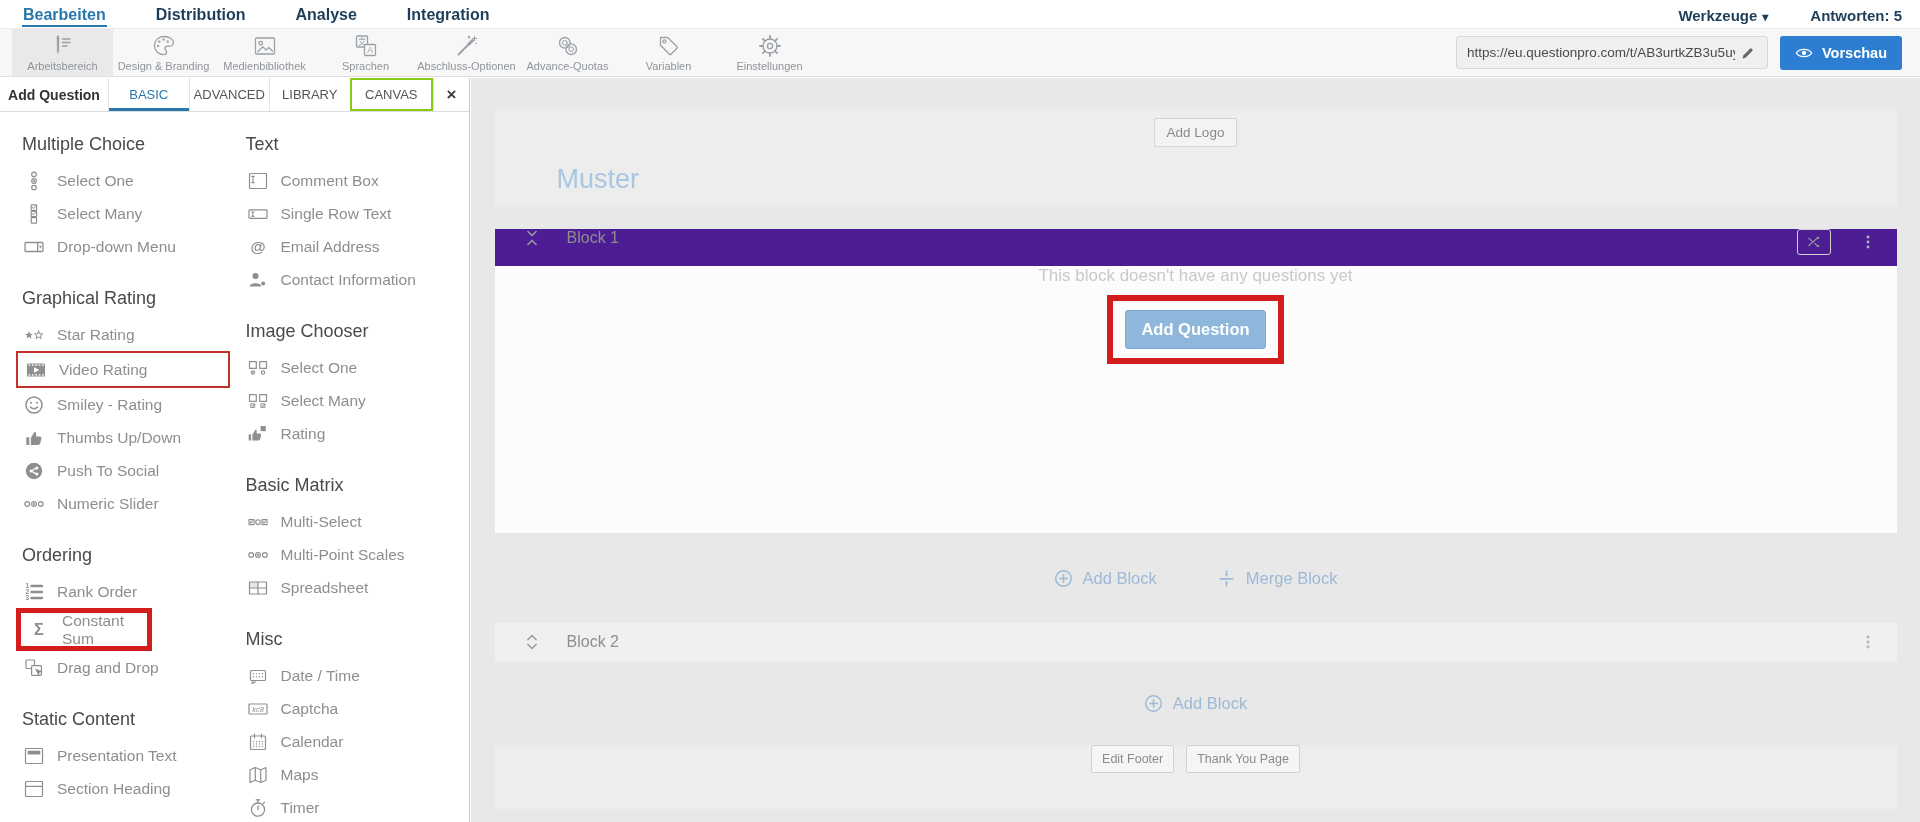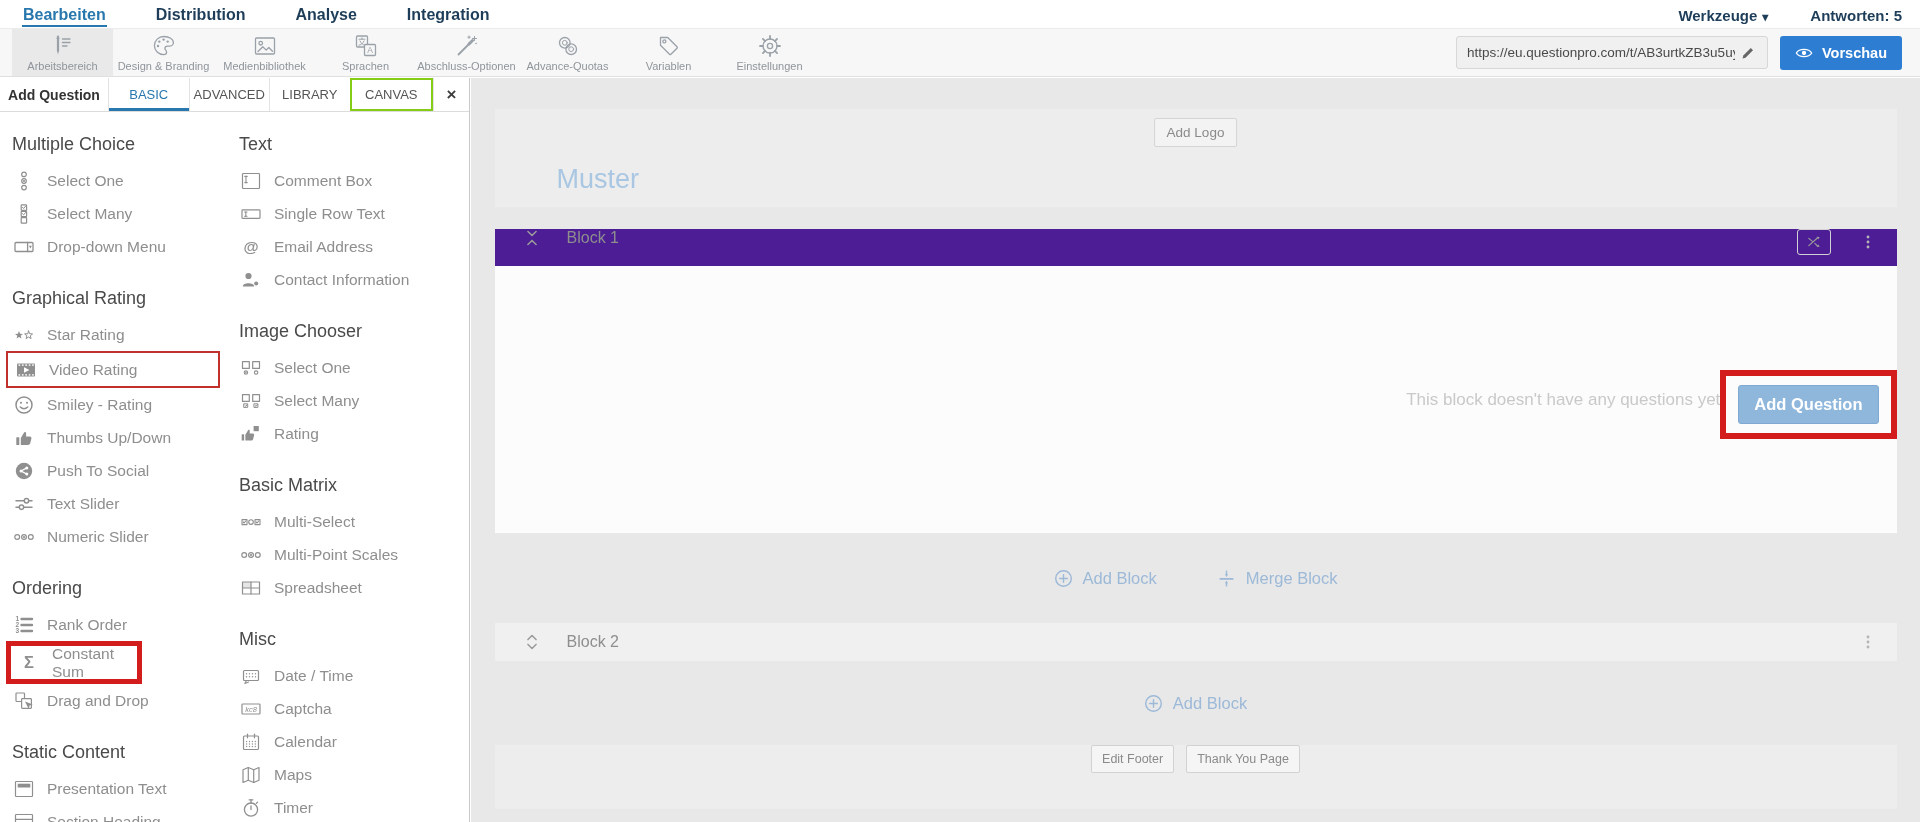--- a/index.html
+++ b/index.html
@@ -40,21 +40,21 @@
   .panel-tabs { flex:0 0 34px; display:flex; align-items:stretch; border-bottom:1px solid #dcdcdc; }
   .panel-title { flex:0 0 108px; display:flex; align-items:center; justify-content:center;
     font-weight:700; font-size:14px; color:#333; }
   .tab { flex:1; display:flex; align-items:center; justify-content:center; font-size:13px;
     color:#555; border-left:1px solid #e3e3e3; cursor:pointer; }
   .tab.active { color:#2878ae; box-shadow:inset 0 -3px 0 #2878ae; }
   .tab.ann { border:2px solid #84cc16; }
   .tab-close { flex:0 0 36px; display:flex; align-items:center; justify-content:center;
     border-left:1px solid #e3e3e3; color:#3d3d3d; font-size:17px; font-weight:700; cursor:pointer; }
 
-  .panel-body { flex:1; display:flex; padding:22px 0 0 12px; overflow:hidden; }
+  .panel-body { flex:1; display:flex; padding:22px 0 0 22px; overflow:hidden; }
   .panel-col { width:227px; }
   .section { margin-bottom:25px; }
   .section-title { font-size:18px; font-weight:500; color:#4a4a4a; margin-bottom:9px; }
   .item { display:flex; align-items:center; height:33px; color:#8e8e8e; font-size:15.5px; cursor:pointer; }
   .item .icon { width:24px; height:21px; margin-right:11px; display:flex; align-items:center;
     justify-content:center; color:#8f8f8f; flex:0 0 24px; }
   .item.ann-thin { border:2px solid #c0312b; width:214px; height:37px; padding-left:6px; margin-left:-6px; }
   .item.ann-thick { border:5px solid #d31d1d; width:136px; height:43px; padding-left:6px; margin-left:-6px; }
 
   
@@ -67,21 +67,21 @@
 
   .block-card { margin-top:22px; background:#fcfcfc; }
   .block-header { height:37px; background:#4c1d95; display:flex; padding:0 20px 12px 18px; }
   .collapse-btn { color:#9b9b9b; display:flex; cursor:pointer; margin-left:10px; }
   .block-title { margin-left:26px; font-size:16px; color:#8e8e8e; }
   .header-right { margin-left:auto; display:flex; align-items:center; gap:28px; }
   .shuffle-btn { width:34px; height:26px; border:1px solid #d2d2d2; border-radius:3px; background:transparent;
     display:flex; align-items:center; justify-content:center; color:#9b9b9b; cursor:pointer; }
   .kebab { color:#b5b5b5; display:flex; cursor:pointer; }
 
-  .block1-body { height:267px; display:flex; flex-direction:row; align-items:center; justify-content:flex-end; }
+  .block1-body { height:267px; display:flex; flex-direction:column; align-items:center; justify-content:flex-start; }
   .empty-text { font-size:17px; color:#c9c9c9; }
   .ann-box { border:6px solid #d31d1d; padding:9px 12px; margin-top:9px; }
   .add-q-btn { background:#8fb7dc; border:1px solid #7fa9d2; color:#fff; font-size:16.5px; font-weight:700;
     padding:9px 15px; border-radius:3px; cursor:pointer; }
 
   .actions-row { height:90px; display:flex; align-items:center; justify-content:center; gap:60px; color:#9cb9d8; }
   .action { display:flex; align-items:flex-start; gap:10px; font-size:16.5px; cursor:pointer; color:#9cb9d8; }
 
   .block2-card { height:38px; background:#f0f0f0; display:flex; align-items:center; padding:0 20px 0 18px; }
 
@@ -353,31 +353,20 @@
                   <line x1="7" y1="10" x2="12.8" y2="13.1"></line>
                 </g>
                 <g fill="#fff" stroke="none">
                   <circle cx="12.8" cy="6.9" r="1.5"></circle>
                   <circle cx="7" cy="10" r="1.5"></circle>
                   <circle cx="12.8" cy="13.1" r="1.5"></circle>
                 </g>
               </svg>
             </span>
             <span>Push To Social</span>
-          </div>
-          <div class="item">
-            <span class="icon">
-              <svg width="20" height="20" viewBox="0 0 20 20" fill="none" stroke="currentColor" stroke-width="1.5" stroke-linecap="round" stroke-linejoin="round">
-                <line x1="2" y1="6.8" x2="18" y2="6.8"></line>
-                <line x1="2" y1="13.2" x2="18" y2="13.2"></line>
-                <circle cx="12.5" cy="6.8" r="2.2" fill="#fff"></circle>
-                <circle cx="7.5" cy="13.2" r="2.2" fill="#fff"></circle>
-              </svg>
-            </span>
-            <span>Text Slider</span>
           </div>
           <div class="item">
             <span class="icon">
               <svg width="20" height="20" viewBox="0 0 20 20" fill="none" stroke="currentColor" stroke-width="1.2" stroke-linecap="round" stroke-linejoin="round">
                 <circle cx="3.2" cy="10" r="2.4"></circle>
                 <circle cx="10" cy="10" r="2.4"></circle>
                 <circle cx="16.8" cy="10" r="2.4"></circle>
                 <circle cx="10" cy="10" r="1.1" fill="currentColor" stroke="none"></circle>
               </svg>
             </span>

